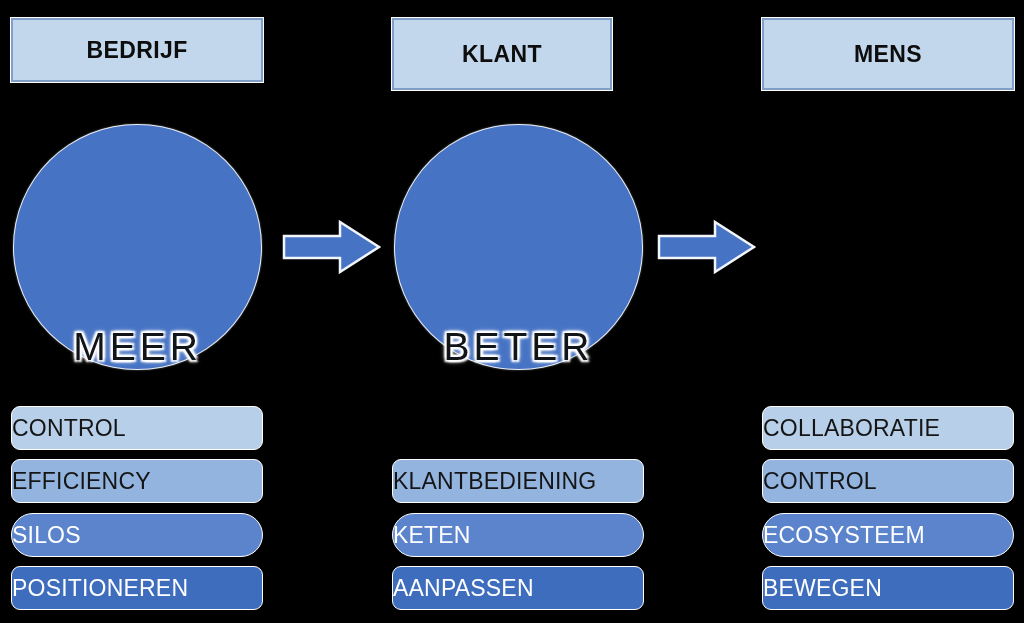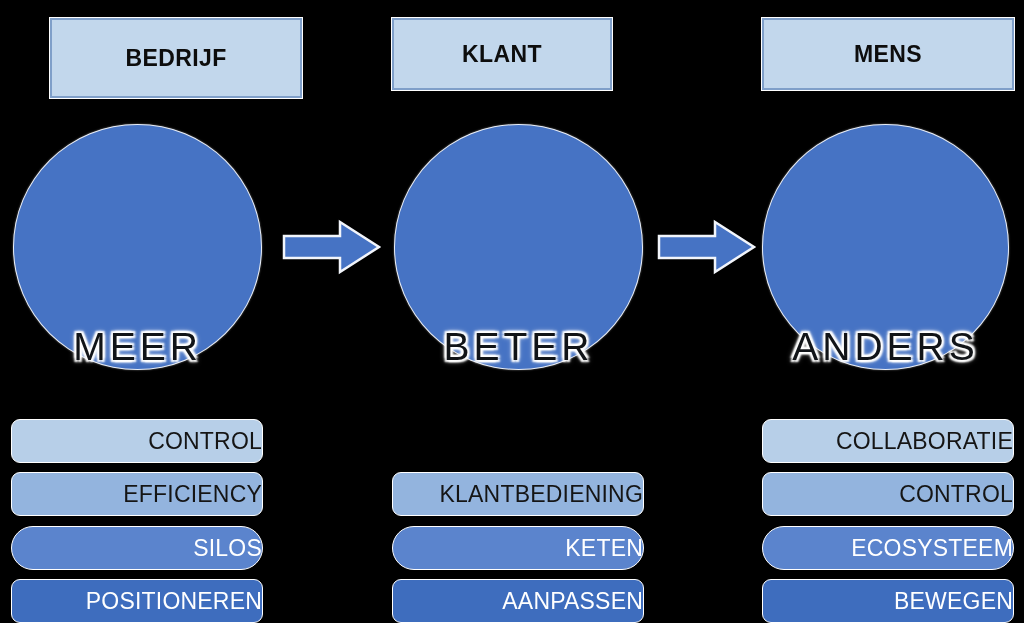--- a/index.html
+++ b/index.html
@@ -35,21 +35,21 @@
     justify-content: center;
   }
   .header-box .header-label {
     font-size: 23px;
     font-weight: bold;
     color: #0d0d0d;
     letter-spacing: 0.4px;
     white-space: nowrap;
   }
 
-  #header-bedrijf { left: 11px;  top: 18px; width: 252px; height: 80px; margin-left: 39px; }
+  #header-bedrijf { left: 11px;  top: 18px; width: 252px; height: 64px; }
   #header-klant   { left: 392px; top: 18px; width: 220px; height: 72px; }
   #header-mens    { left: 762px; top: 18px; width: 252px; height: 72px; }
 
   
   .stage-circle {
     position: absolute;
     box-sizing: border-box;
     border-radius: 50%;
     background: #4673c4;
     border: 1px solid #e9eef7;
@@ -84,23 +84,22 @@
   #arrow-2 { left: 657px; top: 216px; }
 
   
   .attr-box {
     position: absolute;
     box-sizing: border-box;
     border-radius: 9px;
     border: 1px solid #ffffff;
     display: flex;
     align-items: center;
-    justify-content: flex-end;
+    justify-content: flex-start;
     box-shadow: 1px 2px 3px rgba(0,0,0,0.55);
-    margin-top: 13px;
   }
   .attr-box .attr-label {
     font-size: 23px;
     font-weight: 400;
     white-space: nowrap;
     letter-spacing: 0.2px;
   }
 
   
   .tone-1 { background: #b7cfe8; }
@@ -137,23 +136,20 @@
   <div id="header-mens" class="header-box">
     <span class="header-label">MENS</span>
   </div>
 
   <div id="circle-meer" class="stage-circle">
     <span class="circle-label">MEER</span>
   </div>
   <div id="circle-beter" class="stage-circle">
     <span class="circle-label">BETER</span>
   </div>
-  <div id="circle-anders" class="stage-circle">
-    <span class="circle-label">ANDERS</span>
-  </div>
 
   <svg id="arrow-1" class="flow-arrow" viewBox="0 0 100 62">
     <polygon points="2,20 58,20 58,6 97,31 58,56 58,42 2,42" fill="#4673c4" stroke="#f2f5fb" stroke-width="2.5"></polygon>
   </svg>
   <svg id="arrow-2" class="flow-arrow" viewBox="0 0 100 62">
     <polygon points="2,20 58,20 58,6 97,31 58,56 58,42 2,42" fill="#4673c4" stroke="#f2f5fb" stroke-width="2.5"></polygon>
   </svg>
 
   <div class="attr-box col-1 row-1 tone-1">
     <span class="attr-label text-dark">CONTROL</span>

